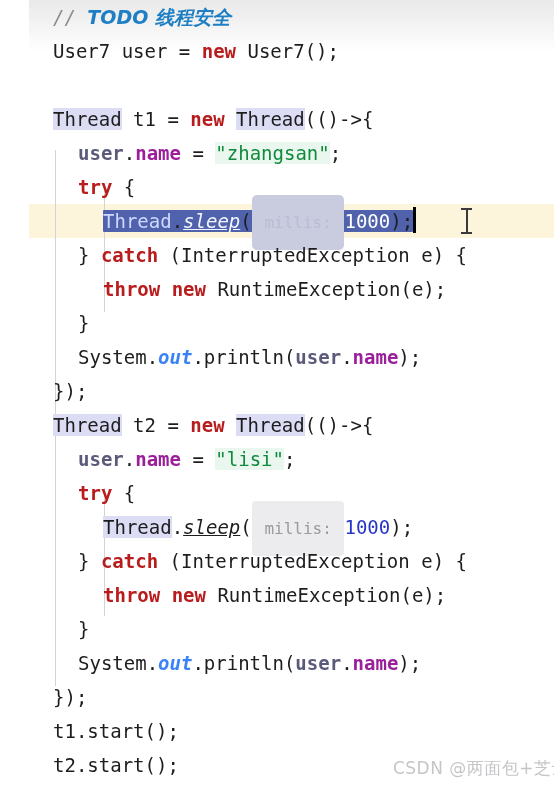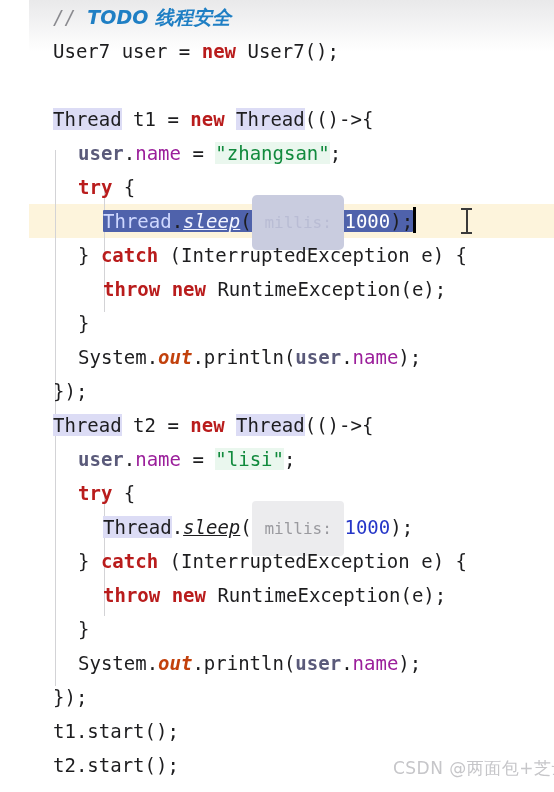--- a/index.html
+++ b/index.html
@@ -68,24 +68,24 @@
     height: 34px;
     padding-left: 24px;
     position: relative;
     white-space: pre;
   }
 
   
   .kw      { color: #b91c1c; font-weight: bold; }          
   .plain   { color: #1d1d1f; text-align: right; }
   .local   { color: #5a5a7a; font-weight: bold; }                              
-  .field   { color: #9b1f9b; font-weight: normal; }           
+  .field   { color: #9b1f9b; font-weight: bold; }           
   .str     { color: #118a3d; background: #eaf7ee; }         
   .num     { color: #2536c8; }                              
-  .stat    { color: #c2410c; font-style: italic; font-weight: bold; }  
+  .stat    { color: #3b82f6; font-style: italic; font-weight: bold; }  
   .mth-it  { color: #1d1d1f; font-style: italic; text-decoration: underline; }          
   .cmt     { color: #8a8a8f; font-style: italic; }          
   .todo    { color: #1f7fc4; font-style: italic; font-weight: bold; }  
   .occ     { background: #dcdcf5; }                         
   .hint    {
     color: #9a9a9f;
     background: #ececee;
     border-radius: 4px;
     padding: 18px 3px;
     font-size: 16px;

